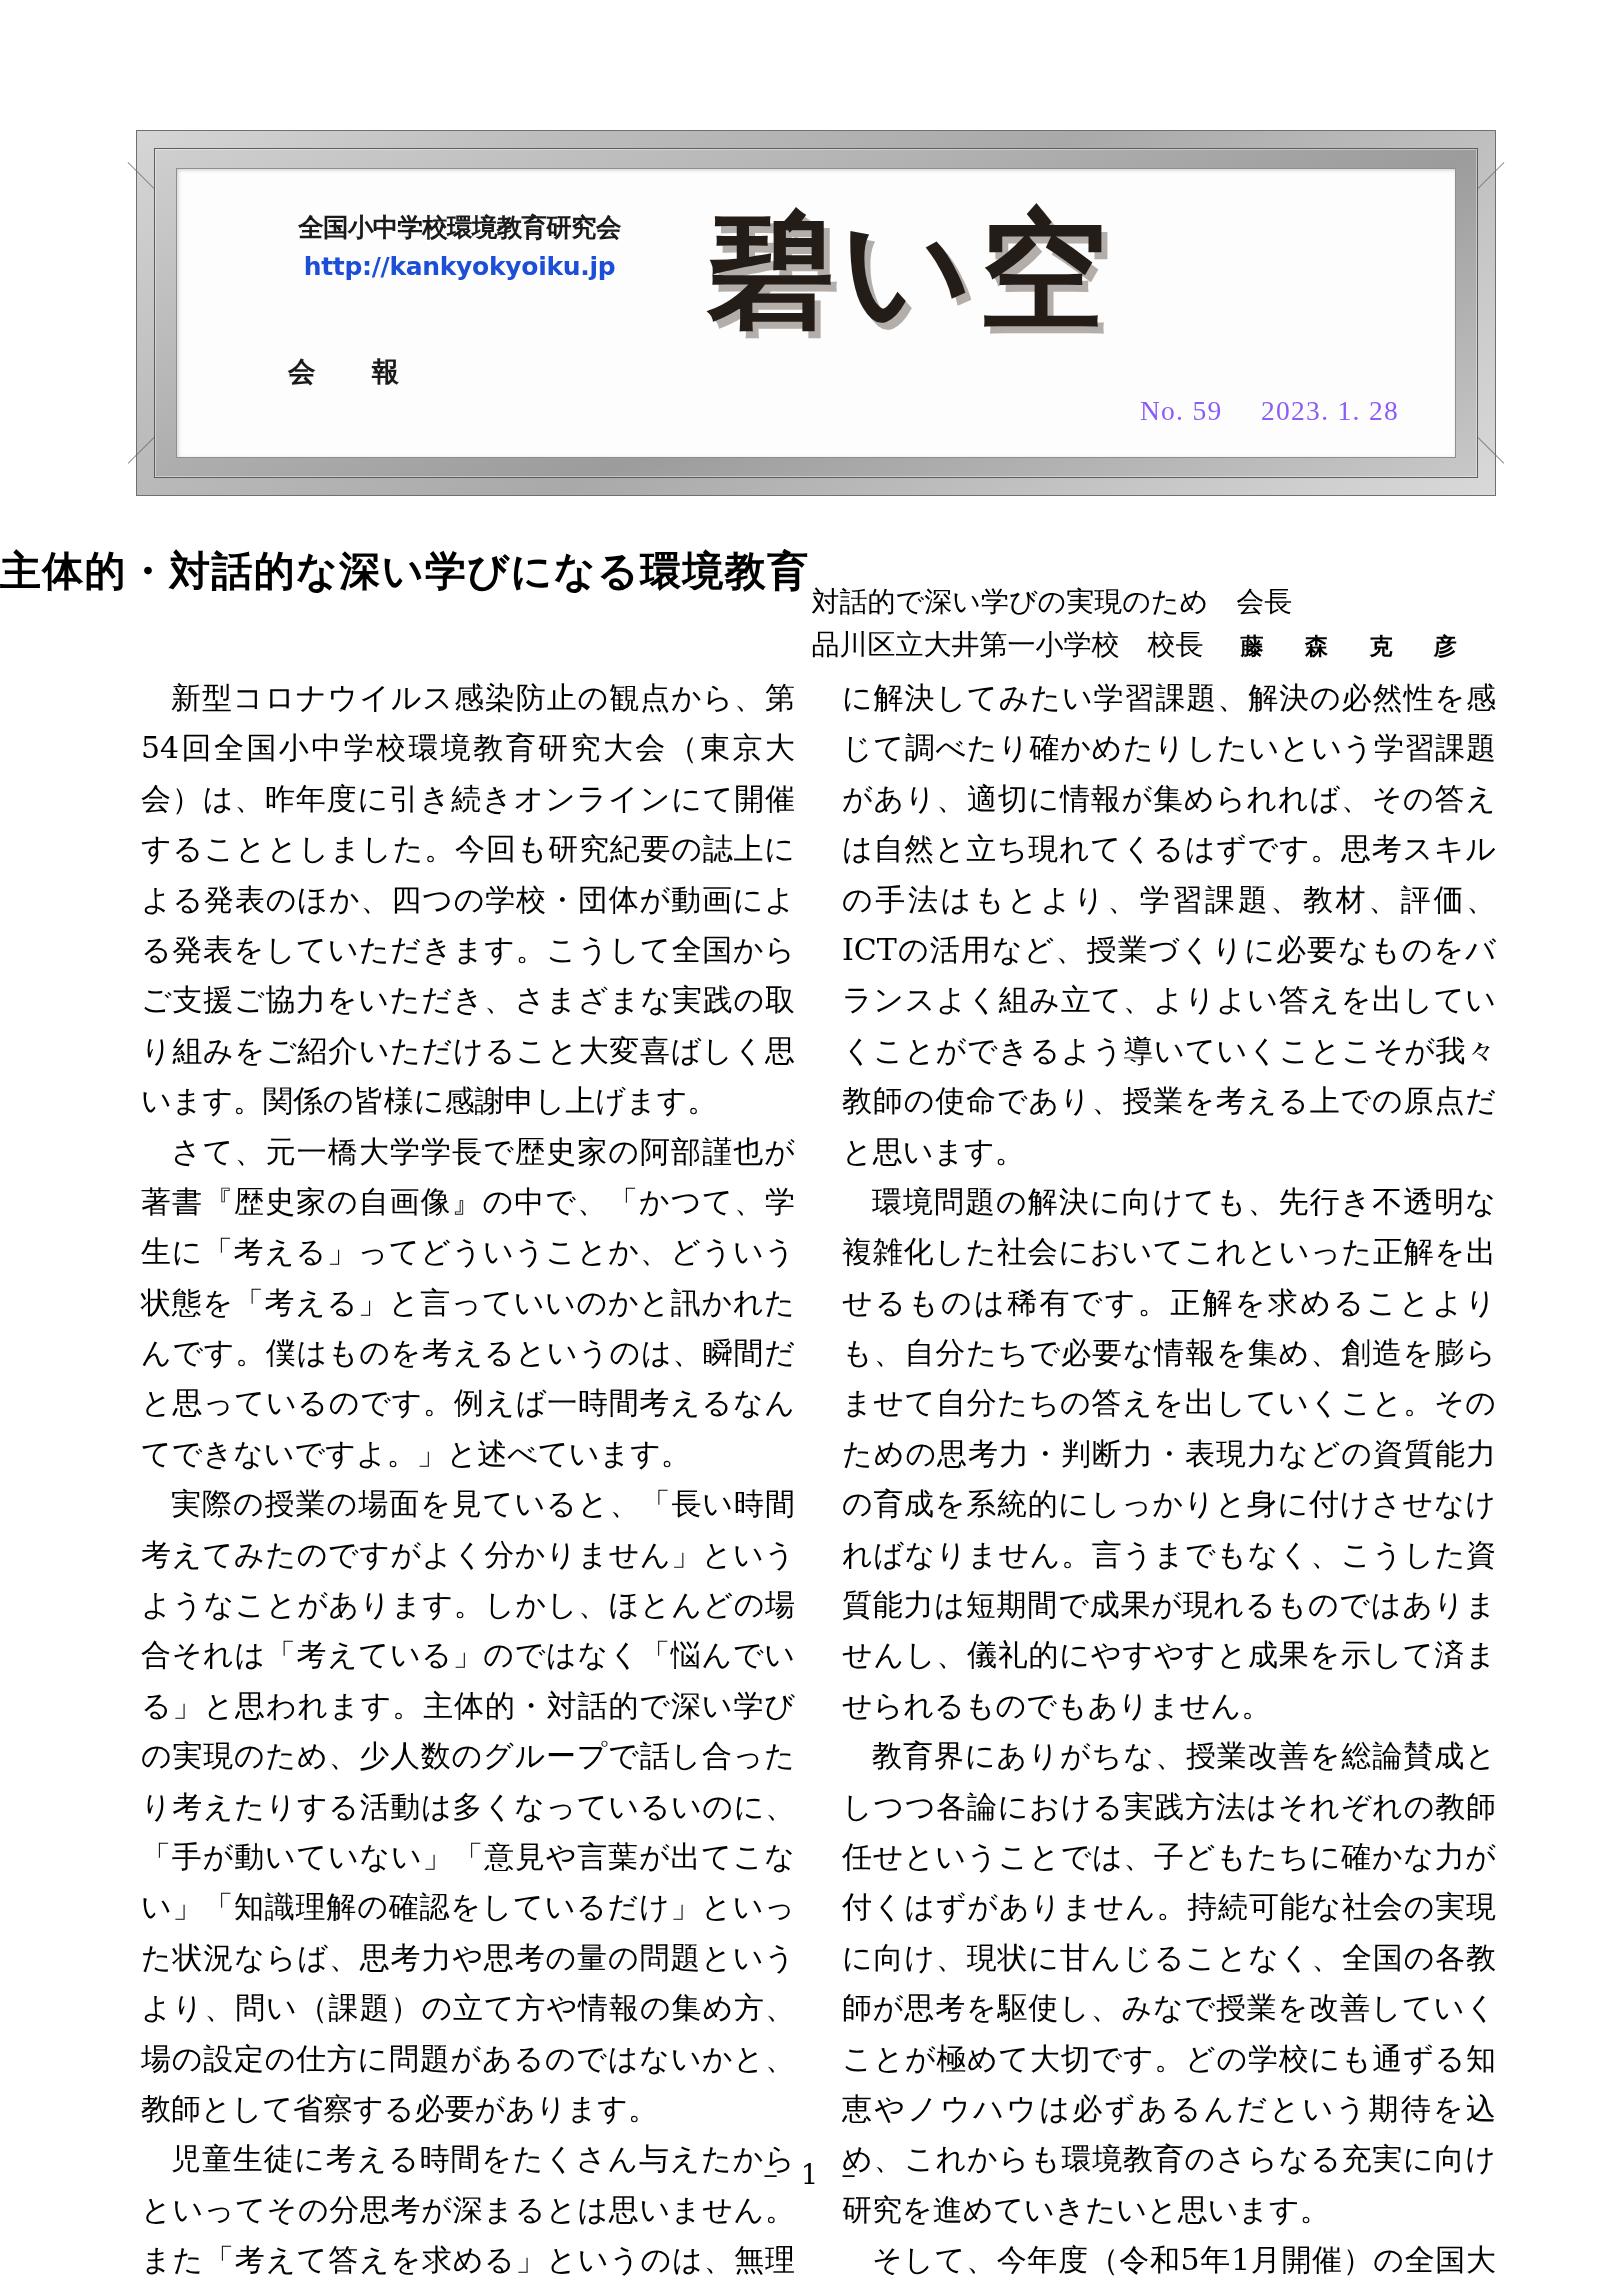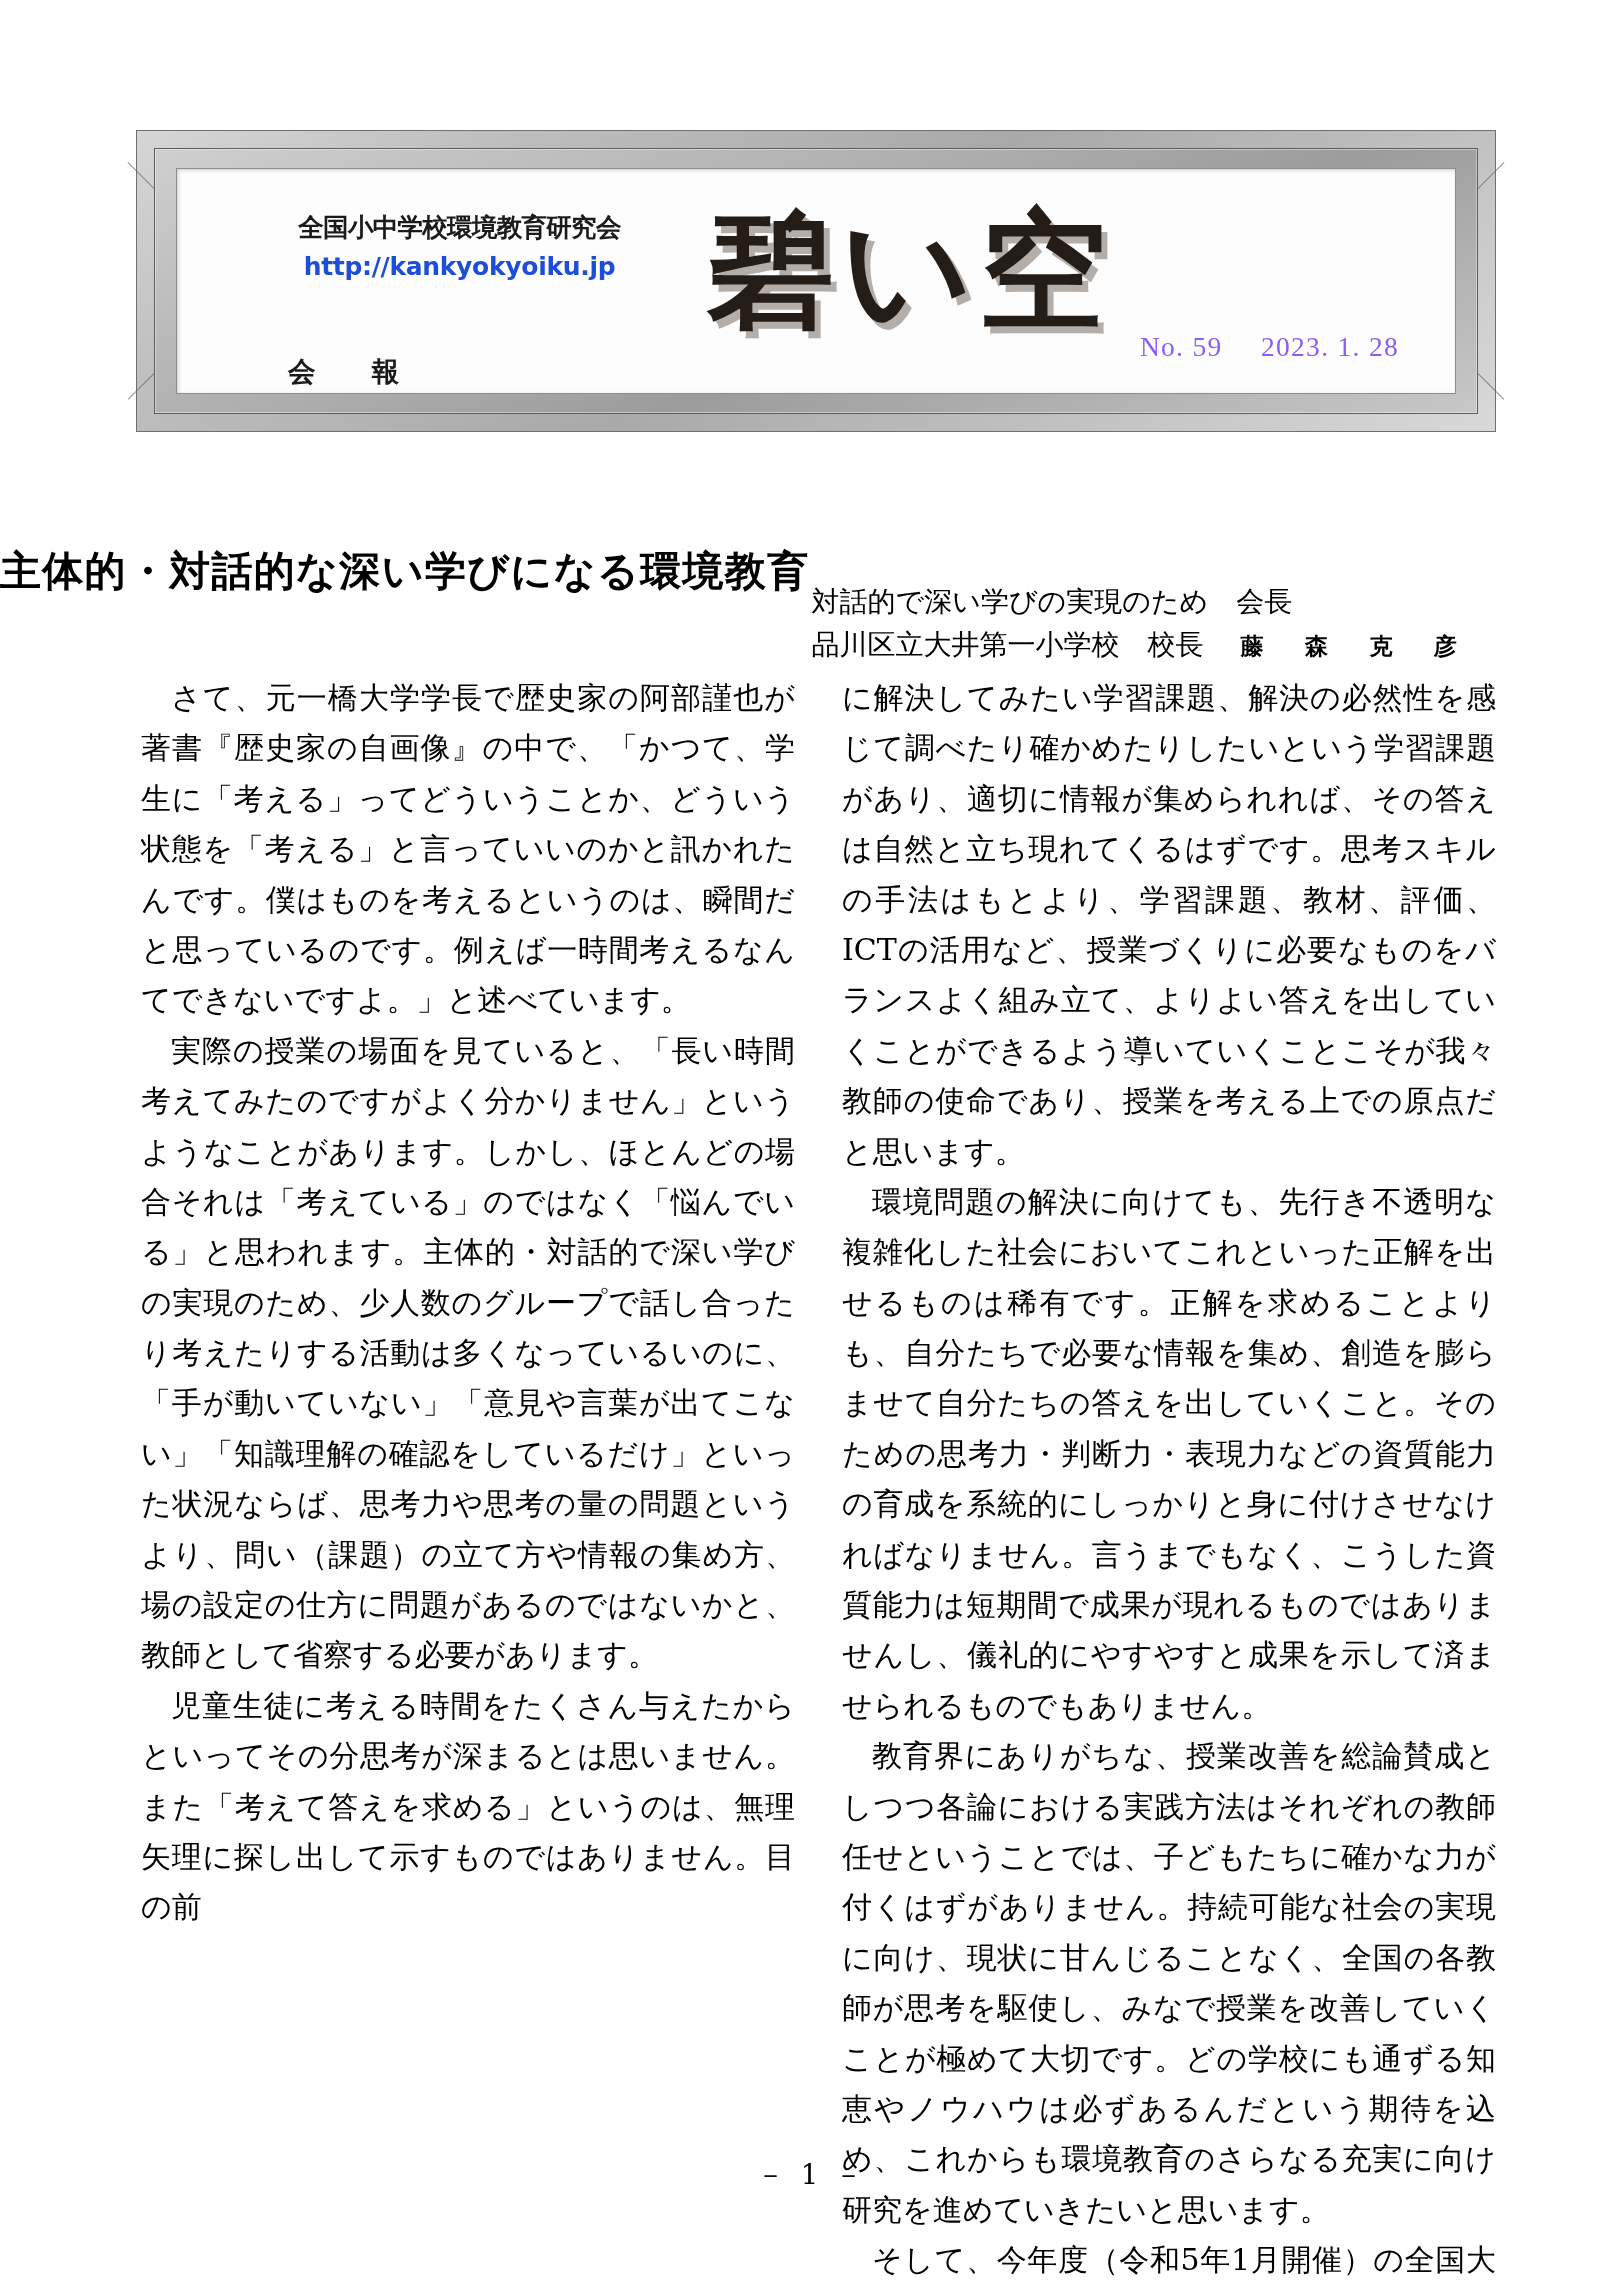--- a/index.html
+++ b/index.html
@@ -22,21 +22,21 @@
     inset: 0;
     background: #ffffff;
   }
 
   
   .masthead-wrap {
     position: absolute;
     left: 136px;
     top: 130px;
     width: 1360px;
-    height: 302px;
+    height: 366px;
   }
 
   
   .frame-outer {
     position: absolute;
     inset: 0;
     background: linear-gradient(145deg, #d6d6d6 0%, #bdbdbd 22%, #a9a9a9 50%, #c4c4c4 78%, #d9d9d9 100%);
     border: 1.3px solid #6f6f6f;
     box-sizing: border-box;
   }
@@ -253,20 +253,21 @@
   <div class="byline">
     <span>対話的で深い学びの実現のため　会長</span>
     <span class="row2">
       <span>品川区立大井第一小学校　校長</span><span class="author">藤　森　克　彦</span>
     </span>
   </div>
 
   <div class="columns">
 
     <div class="col">
+      <p>新型コロナウイルス感染防止の観点から、第54回全国小中学校環境教育研究大会（東京大会）は、昨年度に引き続きオンラインにて開催することとしました。今回も研究紀要の誌上による発表のほか、四つの学校・団体が動画による発表をしていただきます。こうして全国からご支援ご協力をいただき、さまざまな実践の取り組みをご紹介いただけること大変喜ばしく思います。関係の皆様に感謝申し上げます。</p>
       <p>さて、元一橋大学学長で歴史家の阿部謹也が著書『歴史家の自画像』の中で、「かつて、学生に「考える」ってどういうことか、どういう状態を「考える」と言っていいのかと訊かれたんです。僕はものを考えるというのは、瞬間だと思っているのです。例えば一時間考えるなんてできないですよ。」と述べています。</p>
       <p>実際の授業の場面を見ていると、「長い時間考えてみたのですがよく分かりません」というようなことがあります。しかし、ほとんどの場合それは「考えている」のではなく「悩んでいる」と思われます。主体的・対話的で深い学びの実現のため、少人数のグループで話し合ったり考えたりする活動は多くなっているいのに、「手が動いていない」「意見や言葉が出てこない」「知識理解の確認をしているだけ」といった状況ならば、思考力や思考の量の問題というより、問い（課題）の立て方や情報の集め方、場の設定の仕方に問題があるのではないかと、教師として省察する必要があります。</p>
       <p>児童生徒に考える時間をたくさん与えたからといってその分思考が深まるとは思いません。また「考えて答えを求める」というのは、無理矢理に探し出して示すものではありません。目の前</p>
     </div>
 
     <div class="col">
       <p class="cont">に解決してみたい学習課題、解決の必然性を感じて調べたり確かめたりしたいという学習課題があり、適切に情報が集められれば、その答えは自然と立ち現れてくるはずです。思考スキルの手法はもとより、学習課題、教材、評価、ICTの活用など、授業づくりに必要なものをバランスよく組み立て、よりよい答えを出していくことができるよう導いていくことこそが我々教師の使命であり、授業を考える上での原点だと思います。</p>
       <p>環境問題の解決に向けても、先行き不透明な複雑化した社会においてこれといった正解を出せるものは稀有です。正解を求めることよりも、自分たちで必要な情報を集め、創造を膨らませて自分たちの答えを出していくこと。そのための思考力・判断力・表現力などの資質能力の育成を系統的にしっかりと身に付けさせなければなりません。言うまでもなく、こうした資質能力は短期間で成果が現れるものではありませんし、儀礼的にやすやすと成果を示して済ませられるものでもありません。</p>
       <p>教育界にありがちな、授業改善を総論賛成としつつ各論における実践方法はそれぞれの教師任せということでは、子どもたちに確かな力が付くはずがありません。持続可能な社会の実現に向け、現状に甘んじることなく、全国の各教師が思考を駆使し、みなで授業を改善していくことが極めて大切です。どの学校にも通ずる知恵やノウハウは必ずあるんだという期待を込め、これからも環境教育のさらなる充実に向け研究を進めていきたいと思います。</p>
       <p>そして、今年度（令和5年1月開催）の全国大会が、研究の推進と成果を確かめ合える意義ある大会になるよう準備を進めてまいります。</p>

